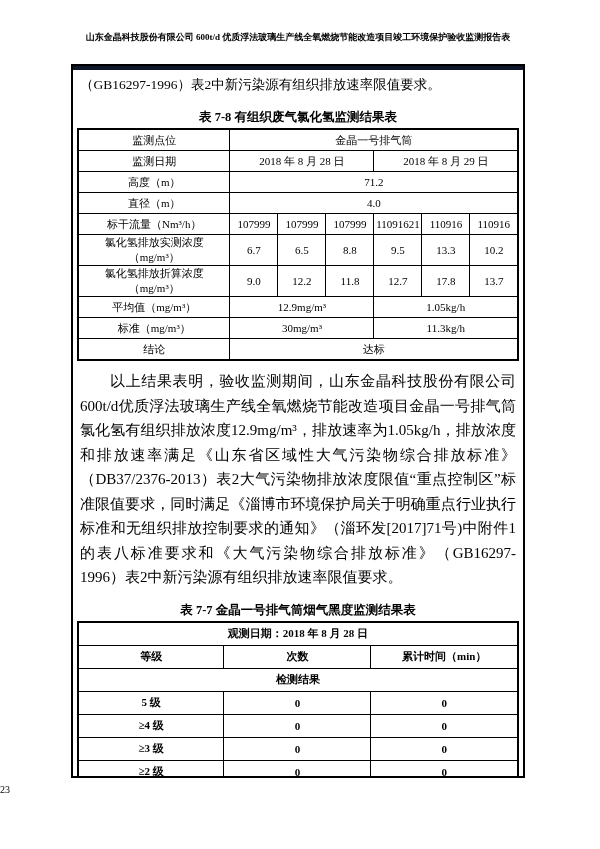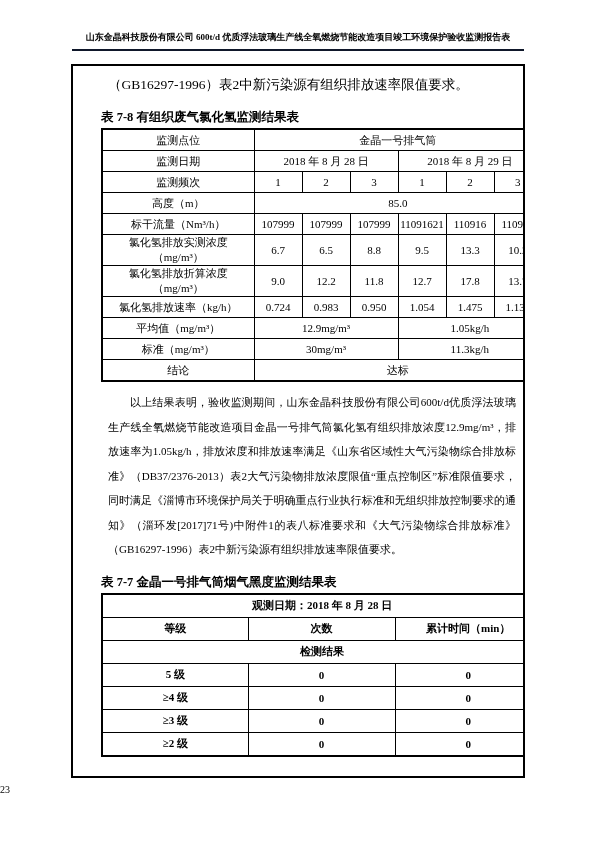--- a/index.html
+++ b/index.html
@@ -4,47 +4,47 @@
 <style>
   html,body{margin:0;padding:0;background:#ffffff;}
   body{
     width:600px;height:849px;position:relative;
     font-family:"Liberation Serif","DejaVu Serif",serif;
     color:#000;
   }
   .doc-header{
     position:absolute;top:31px;left:72px;width:452px;
     text-align:center;font-size:9px;font-weight:bold;
-    padding-bottom:5px;border-bottom:2px solid #0f172a;
+    padding-bottom:22px;border-bottom:4px solid #0f172a;
     white-space:nowrap;letter-spacing:0;
   }
   .content-box{
     position:absolute;top:64px;left:71px;width:454px;height:714px;
-    border:2px solid #000;box-sizing:border-box;overflow:hidden;padding-left:28px;
+    border:2px solid #000;box-sizing:border-box;overflow:hidden;
   }
   .intro-line{
     margin:7px 7px 0 7px;font-size:13.5px;line-height:24px;
   }
   .tbl-title{
-    text-align:left;font-weight:bold;font-size:12.5px;
+    text-align:center;font-weight:bold;font-size:12.5px;
     margin-top:12px;line-height:17px;
   }
   table{
     border-collapse:collapse;margin:2px auto 0 auto;
     width:440px;table-layout:fixed;
     border:2px solid #000;
   }
   td{
     border:1px solid #000;text-align:center;vertical-align:middle;
     font-size:11px;padding:0 1px;overflow:hidden;
   }
   .t1 td{height:20px;}
   .t2 td{height:22px;font-weight:bold;}
   .para{
-    margin:8px 7px 4px 7px;font-size:11px;line-height:24.5px;
+    margin:8px 7px 4px 7px;font-size:15px;line-height:24.5px;
     text-align:justify;text-indent:2em;
   }
   .page-number{
     position:absolute;top:784px;left:0;width:600px;
     text-align:left;font-size:10px;
   }
 </style>
 </head>
 <body>
 
@@ -70,31 +70,26 @@
       <tr>
         <td>监测点位</td>
         <td colspan="6">金晶一号排气筒</td>
       </tr>
       <tr>
         <td>监测日期</td>
         <td colspan="3">2018 年 8 月 28 日</td>
         <td colspan="3">2018 年 8 月 29 日</td>
       </tr>
       <tr>
-        <td>监测频次</td>
-        <td>1</td>
-        <td>2</td>
-        <td>3</td>
-        <td>1</td>
-        <td>2</td>
-        <td>3</td>
+        <td>高度（m）</td>
+        <td colspan="6">71.2</td>
       </tr>
       <tr>
-        <td>高度（m）</td>
-        <td colspan="6">85.0</td>
+        <td>直径（m）</td>
+        <td colspan="6">4.0</td>
       </tr>
       <tr>
         <td>标干流量（Nm³/h）</td>
         <td>107999</td>
         <td>107999</td>
         <td>107999</td>
         <td>11091621</td>
         <td>110916</td>
         <td>110916</td>
       </tr>
@@ -108,29 +103,20 @@
         <td>10.2</td>
       </tr>
       <tr>
         <td>氯化氢排放折算浓度（mg/m³）</td>
         <td>9.0</td>
         <td>12.2</td>
         <td>11.8</td>
         <td>12.7</td>
         <td>17.8</td>
         <td>13.7</td>
-      </tr>
-      <tr>
-        <td>氯化氢排放速率（kg/h）</td>
-        <td>0.724</td>
-        <td>0.983</td>
-        <td>0.950</td>
-        <td>1.054</td>
-        <td>1.475</td>
-        <td>1.131</td>
       </tr>
       <tr>
         <td>平均值（mg/m³）</td>
         <td colspan="3">12.9mg/m³</td>
         <td colspan="3">1.05kg/h</td>
       </tr>
       <tr>
         <td>标准（mg/m³）</td>
         <td colspan="3">30mg/m³</td>
         <td colspan="3">11.3kg/h</td>

